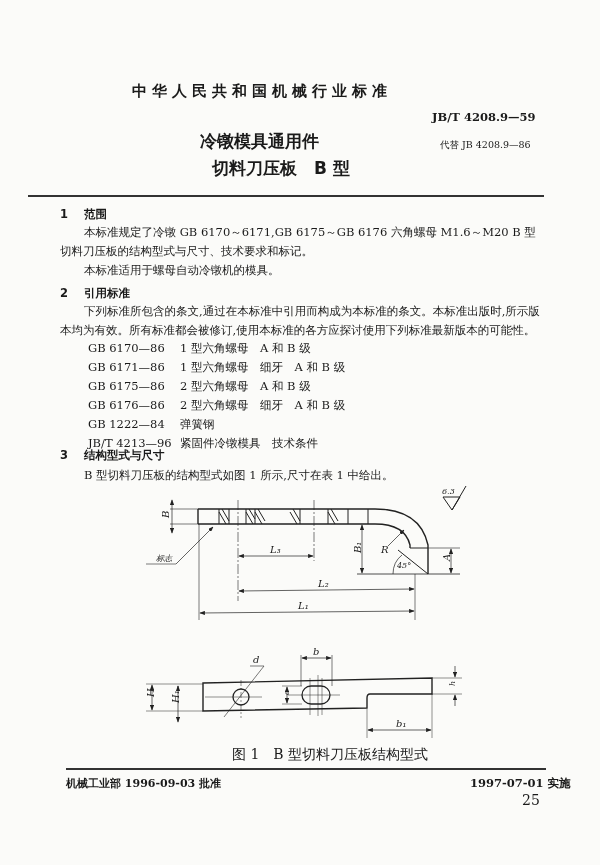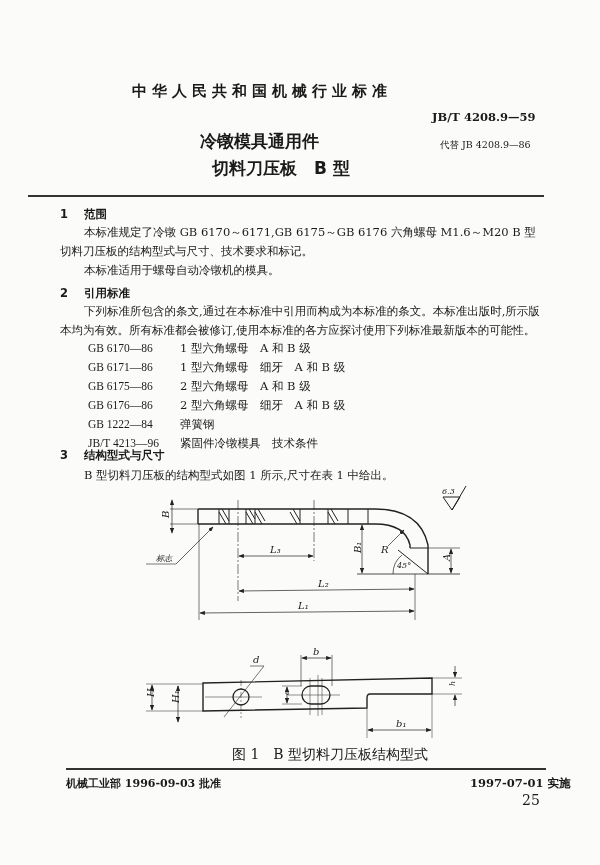--- a/index.html
+++ b/index.html
@@ -12,21 +12,21 @@
   .hdr-org { left: 132px; top: 82px; font-family: "DejaVu Sans", sans-serif; font-weight: bold; font-size: 15px; letter-spacing: 5px; text-align: center; }
   .std-no { left: 432px; top: 110px; font-weight: bold; font-size: 11.5px; }
   .title1 { left: 200px; top: 130px; font-family: "DejaVu Sans", sans-serif; font-size: 17px; font-weight: bold; }
   .title2 { left: 193px; top: 157px; font-family: "DejaVu Sans", sans-serif; font-size: 17px; font-weight: bold; margin-left: 19px; }
   .replace { left: 440px; top: 139px; font-size: 9.5px; }
   .top-rule { left: 28px; top: 195px; width: 516px; height: 2px; background: #333; }
   .sec { font-family: "DejaVu Sans", sans-serif; font-weight: bold; font-size: 11.5px; }
   .sec .num { display: inline-block; width: 24px; }
   .para { font-size: 11.5px; line-height: 19px; }
   .ref-row { font-size: 11.5px; height: 19px; }
-  .ref-row .code { display: inline-block; width: 92px; font-family: Liberation Serif, serif; }
+  .ref-row .code { display: inline-block; width: 92px; }
   .fig-cap { left: 232px; top: 746px; font-size: 14px; }
   .bot-rule { left: 66px; top: 768px; width: 480px; height: 1.5px; background: #333; }
   .approve { left: 66px; top: 776px; font-weight: bold; font-size: 11px; }
   .impl { left: 470px; top: 776px; font-weight: bold; font-size: 11.5px; }
   .pgno { left: 522px; top: 792px; font-size: 14px; }
   svg text { font-family: "DejaVu Serif", serif; font-style: italic; }
 </style>
 </head>
 <body>
 

